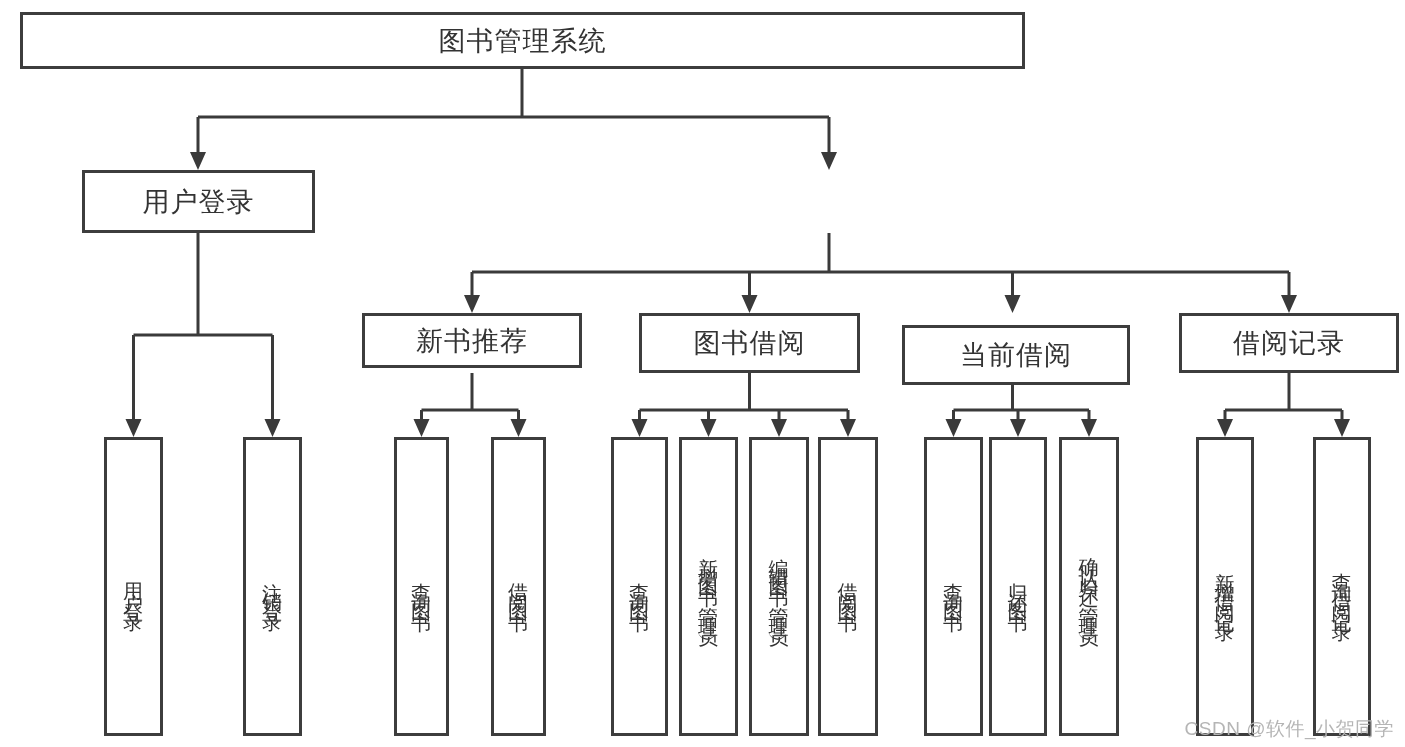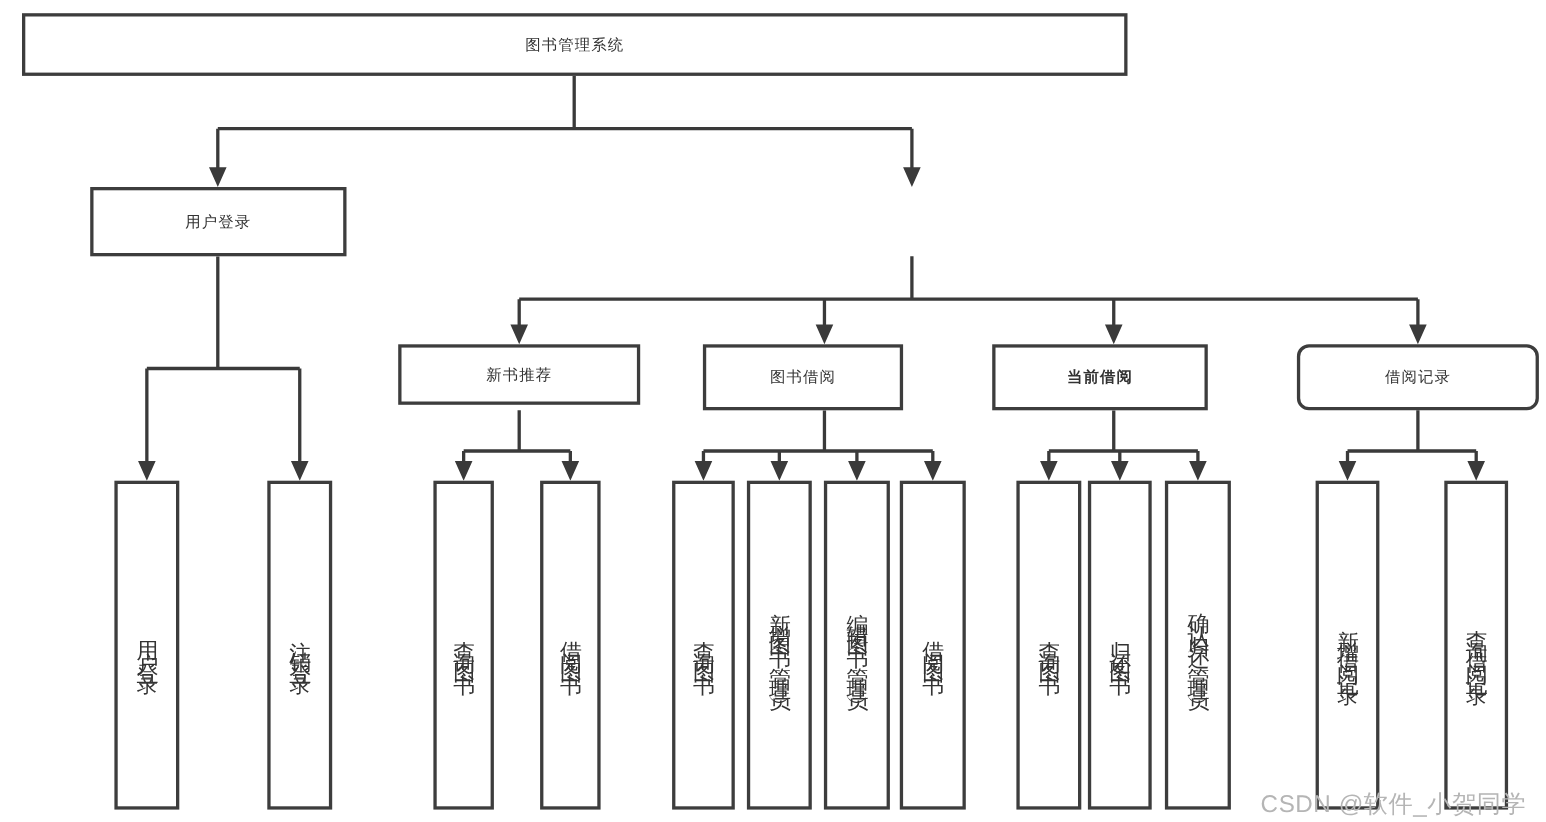--- a/index.html
+++ b/index.html
@@ -24,63 +24,63 @@
   }
   .node {
     position: absolute;
     box-sizing: border-box;
     background: #ffffff;
     border: 3px solid #3d3d3d;
     display: flex;
     align-items: center;
     justify-content: center;
     color: #333333;
-    font-size: 14px;
+    font-size: 27px;
     letter-spacing: 1px;
     white-space: nowrap;
   }
   .leaf {
     writing-mode: vertical-rl;
     text-orientation: mixed;
     font-size: 20px;
     letter-spacing: 10px;
     white-space: normal;
     line-height: 1;
   }
   
   #n-root { left: 20px;  top: 12px;  width: 1005px; height: 57px; }
   
   #n-user-login { left: 82px;  top: 170px; width: 233px; height: 63px; }
   #n-book-mgmt  { left: 711px; top: 170px; width: 236px; height: 63px; }
   
   #n-nbr { left: 362px;  top: 313px; width: 220px; height: 55px; }
-  #n-bb  { left: 639px;  top: 313px; width: 182px; height: 60px; }
-  #n-cb  { left: 902px;  top: 313px; width: 196px; height: 60px; font-weight: bold; }
-  #n-br  { left: 1179px; top: 313px; width: 220px; height: 60px; border-radius: 11px; }
+  #n-bb  { left: 639px;  top: 313px; width: 221px; height: 60px; }
+  #n-cb  { left: 902px;  top: 325px; width: 228px; height: 60px; }
+  #n-br  { left: 1179px; top: 313px; width: 220px; height: 60px; }
   
   .leaf { top: 437px; height: 299px; }
   #l-ul  { left: 104px;  width: 59px; }
   #l-lo  { left: 243px;  width: 59px; }
   #l-nq  { left: 394px;  width: 55px; }
   #l-nb  { left: 491px;  width: 55px; }
   #l-bq  { left: 611px;  width: 57px; }
   #l-ba  { left: 679px;  width: 59px; }
   #l-be  { left: 749px;  width: 60px; }
   #l-bb2 { left: 818px;  width: 60px; }
   #l-cq  { left: 924px;  width: 59px; }
   #l-cr  { left: 989px;  width: 58px; }
   #l-cc  { left: 1059px; width: 60px; }
   #l-ra  { left: 1196px; width: 58px; }
   #l-rq  { left: 1313px; width: 58px; }
   .watermark {
     position: absolute;
-    left: 1146px;
+    left: 1184px;
     top: 716px;
     width: 210px;
-    font-size: 22px;
+    font-size: 19px;
     color: #b5b5b5;
     letter-spacing: 0.5px;
     text-align: right;
     white-space: nowrap;
   }
 </style>
 </head>
 <body>
 
 <div class="canvas">

